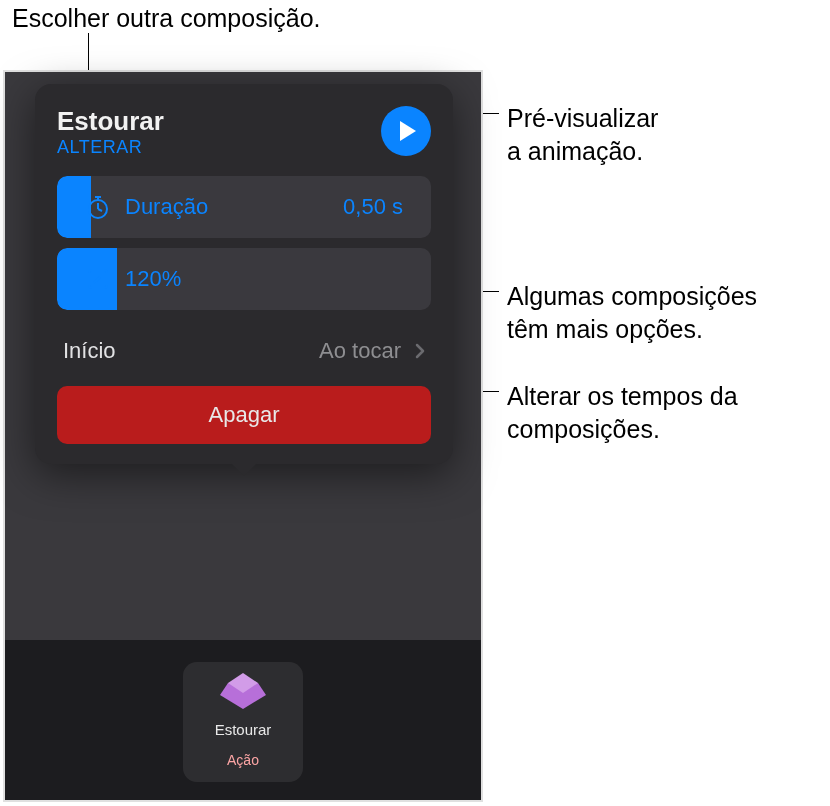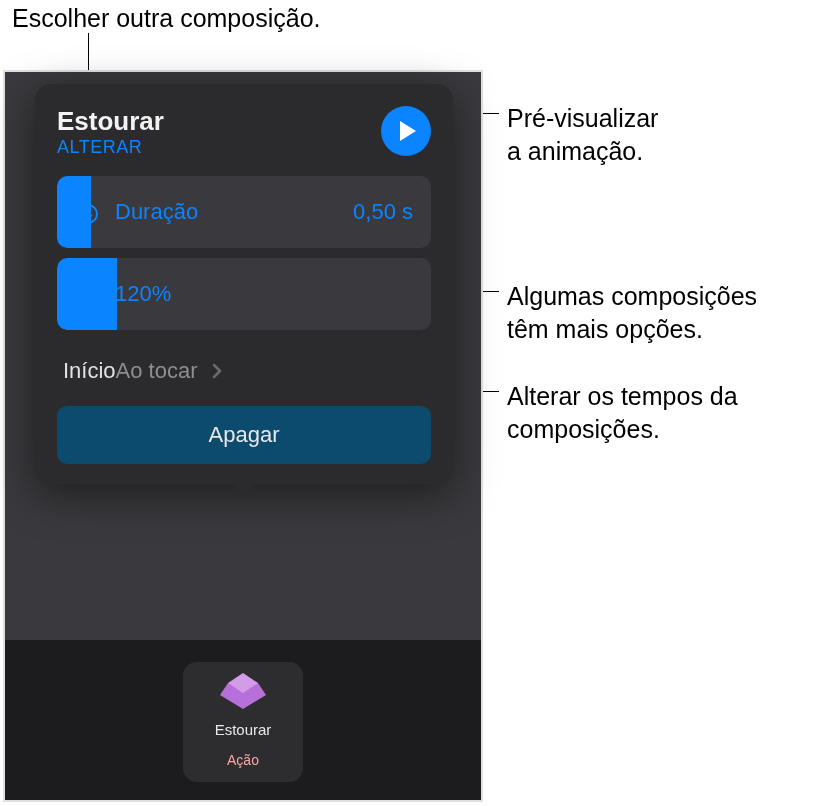--- a/index.html
+++ b/index.html
@@ -123,26 +123,26 @@
       width: 0; height: 0;
       border-top: 10px solid transparent;
       border-bottom: 10px solid transparent;
       border-left: 16px solid #fff;
       margin-left: 4px;
     }
     .slider-row {
       position: relative;
       background: #3a393e;
       border-radius: 10px;
-      height: 72px;
+      height: 62px;
       margin-bottom: 10px;
       overflow: hidden;
       display: flex;
       align-items: center;
-      padding: 0 18px;
+      padding: 0 28px;
       cursor: pointer;
     }
     .slider-fill {
       position: absolute;
       left: 0; top: 0; bottom: 0;
       background: #0a84ff;
       border-radius: 10px 0 0 10px;
     }
     .fill-duration { width: 34px; }
     .fill-scale { width: 60px; }
@@ -166,21 +166,21 @@
     .slider-value {
       position: relative;
       z-index: 1;
       color: #0a84ff;
       font-size: 22px;
       font-weight: 400;
     }
     .start-row {
       display: flex;
       align-items: center;
-      justify-content: flex-start;
+      justify-content: space-between;
       padding: 18px 6px 18px 6px;
       cursor: pointer;
     }
     .start-label {
       color: #e2e2e4;
       font-size: 22px;
     }
     .start-value-wrap {
       display: flex;
       align-items: center;
@@ -190,21 +190,21 @@
       color: #8e8e91;
       font-size: 22px;
     }
     .chevron {
       color: #6b6b6f;
       display: flex;
       align-items: center;
     }
     .delete-btn {
       width: 100%;
-      background: #0c4a6e;
+      background: #b91c1c;
       border-radius: 10px;
       height: 58px;
       display: flex;
       align-items: center;
       justify-content: center;
       color: #e8e8e8;
       font-size: 22px;
       cursor: pointer;
       margin-top: 4px;
     }

